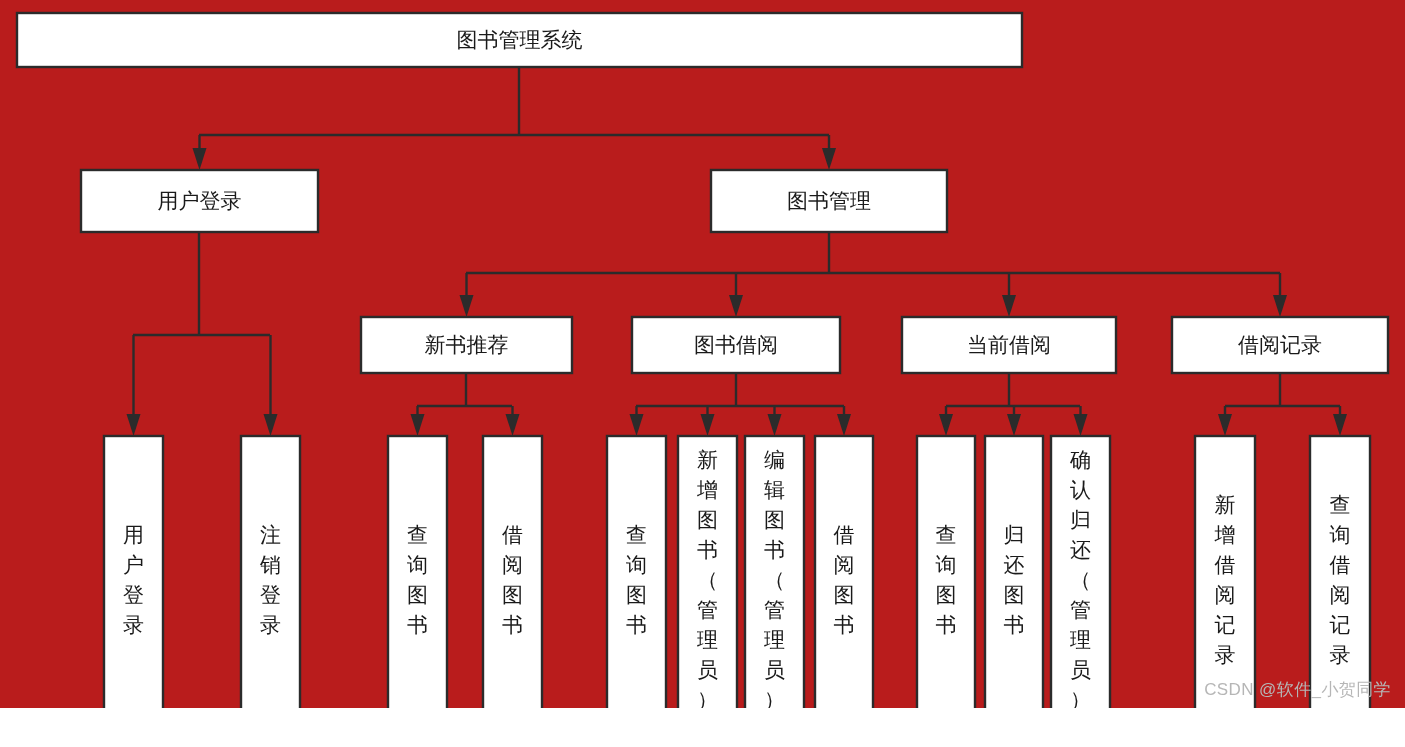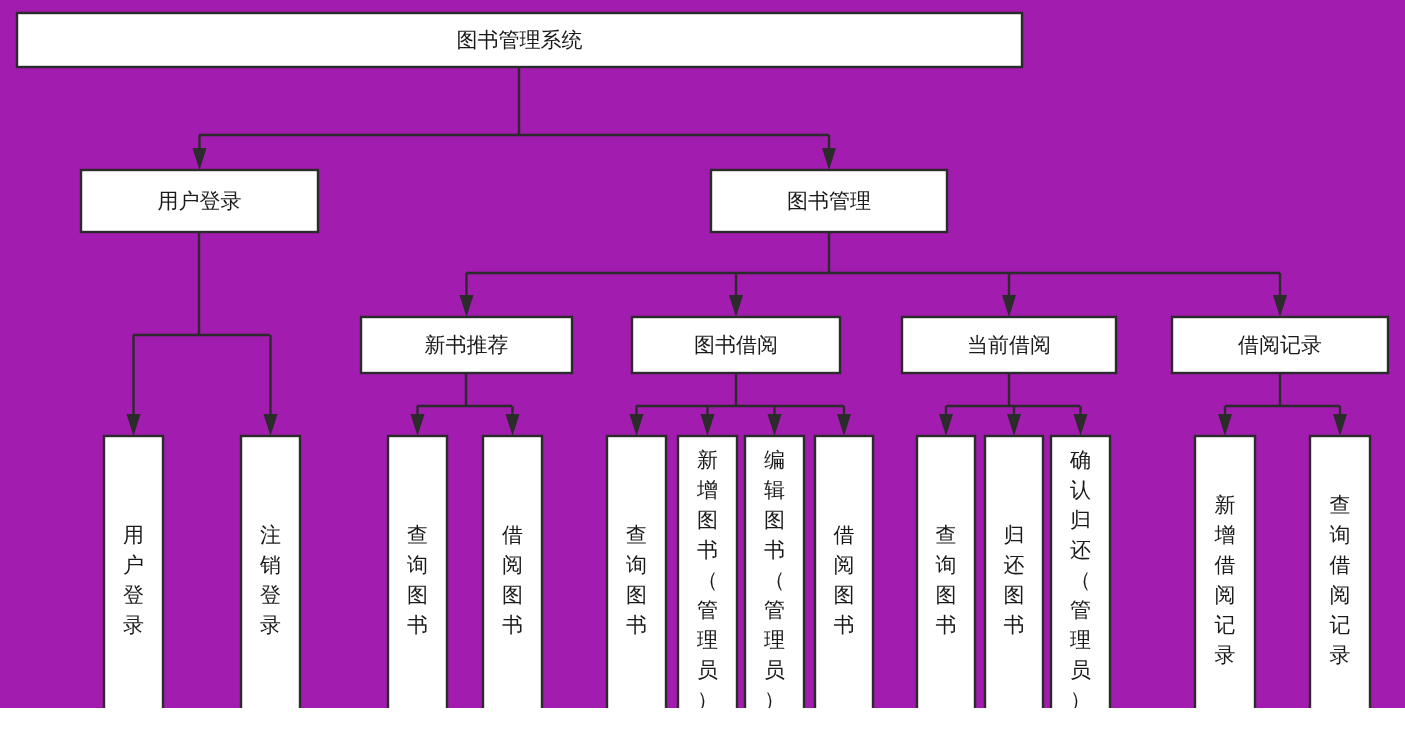--- a/index.html
+++ b/index.html
@@ -7,21 +7,21 @@
     padding: 0;
     background: #ffffff;
   }
   body {
     font-family: "Liberation Sans", "DejaVu Sans", sans-serif;
   }
   #stage {
     position: relative;
     width: 1405px;
     height: 708px;
-    background: #a21caf;
+    background: #b91c1c;
     overflow: hidden;
   }
   #diagram-svg {
     position: absolute;
     left: 0;
     top: 0;
     width: 1405px;
     height: 747px;
   }
   .node-box {
@@ -256,14 +256,15 @@
           <text x="1225" y="511.5" class="node-label-v"><tspan x="1225" dy="0">新</tspan><tspan x="1225" dy="30">增</tspan><tspan x="1225" dy="30">借</tspan><tspan x="1225" dy="30">阅</tspan><tspan x="1225" dy="30">记</tspan><tspan x="1225" dy="30">录</tspan></text>
         </g>
         <g>
           <rect x="1310" y="436" width="60" height="297" class="node-box"></rect>
           <text x="1340" y="511.5" class="node-label-v"><tspan x="1340" dy="0">查</tspan><tspan x="1340" dy="30">询</tspan><tspan x="1340" dy="30">借</tspan><tspan x="1340" dy="30">阅</tspan><tspan x="1340" dy="30">记</tspan><tspan x="1340" dy="30">录</tspan></text>
         </g>
       </g>
 
   </svg>
 
+  <div class="watermark">CSDN @软件_小贺同学</div>
 
 </div>
 
 </body></html>

